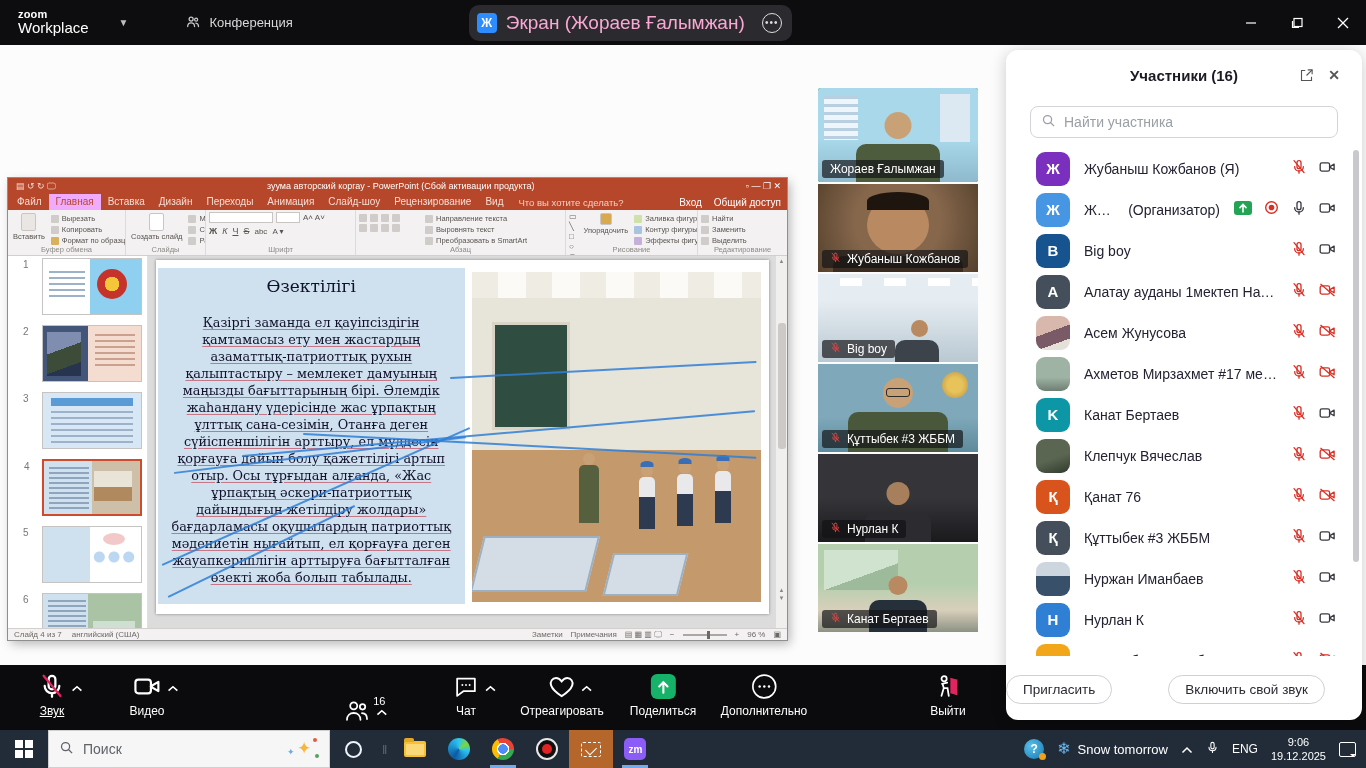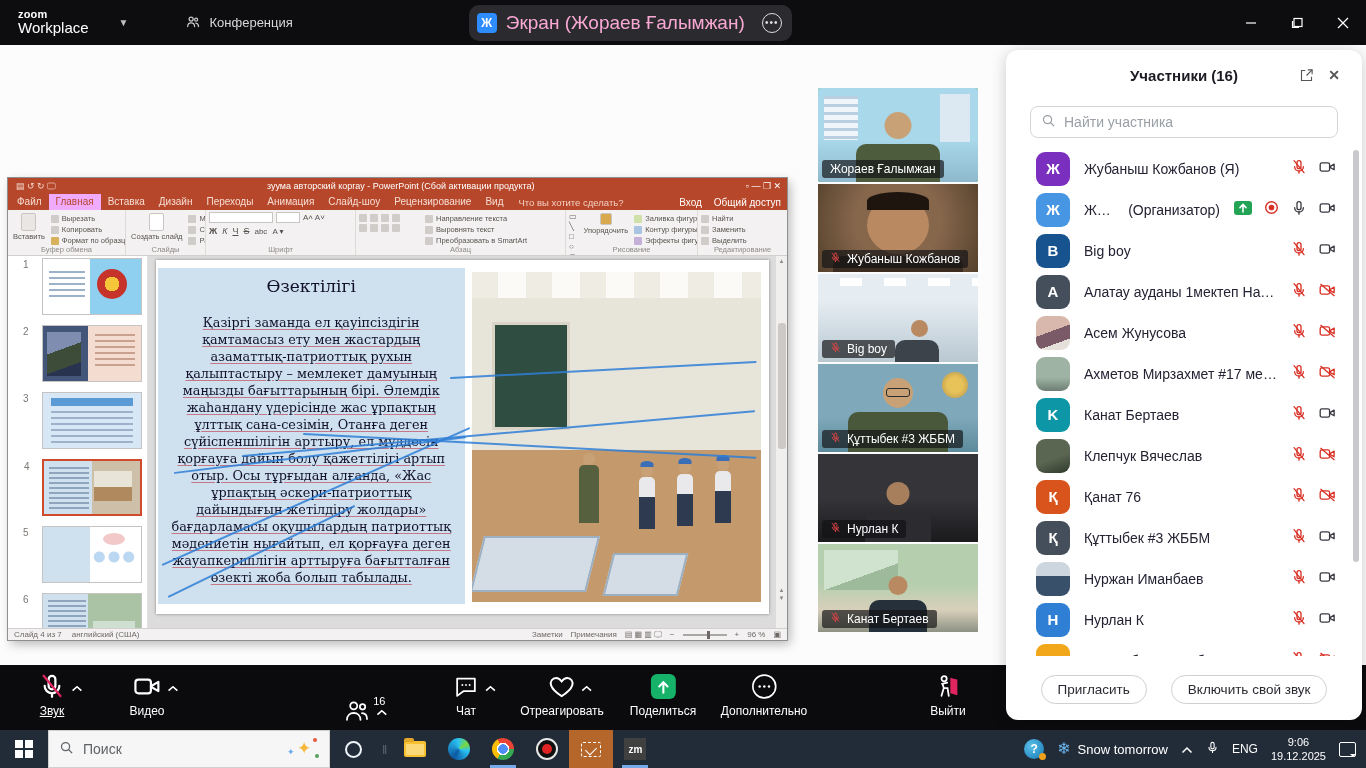--- a/index.html
+++ b/index.html
@@ -143,21 +143,21 @@
   .pavatar{width:34px;height:34px;border-radius:9px;color:#fff;font-size:15px;font-weight:700;display:flex;align-items:center;justify-content:center;flex:none}
   .ph1{background:linear-gradient(160deg,#d8b7ad 0 45%,#7a5a66 45% 75%,#e6e0da 75%)}
   .ph2{background:linear-gradient(180deg,#9fb3a4 0 60%,#6d7f72 100%)}
   .ph3{background:linear-gradient(160deg,#5b6652 0 55%,#2f3a2c 100%)}
   .ph4{background:linear-gradient(180deg,#cdd6de 0 40%,#39506b 40%)}
   .pname{flex:1;display:flex;align-items:center;gap:14px;min-width:0;font-size:14px;color:#232333}
   .pname .nm{white-space:nowrap;overflow:hidden;text-overflow:ellipsis}
   .picons{display:flex;gap:12px;align-items:center;flex:none}
   .pscrollbar{position:absolute;right:3px;top:100px;width:6px;height:490px;background:transparent}
   .pscrollbar .th{position:absolute;top:0;width:6px;height:84%;background:#c9c9cd;border-radius:3px}
-  .pfoot{position:absolute;left:0;right:0;bottom:0;height:62px;display:flex;align-items:center;justify-content:center;gap:24px}
+  .pfoot{position:absolute;left:0;right:0;bottom:0;height:62px;display:flex;align-items:center;justify-content:flex-start;gap:56px}
   .pbtn{border:1px solid #cfcfd4;border-radius:16px;padding:6px 16px;font-size:13.5px;color:#2a2a33;background:#fff;white-space:nowrap}
 
   
   .toolbar{position:absolute;left:0;top:665px;width:1366px;height:65px;background:#0b0b0d;z-index:10}
   .titem{position:absolute;top:9px;transform:translateX(-50%);display:flex;flex-direction:column;align-items:center;gap:3px;color:#fff;font-size:12px;white-space:nowrap}
   .ticon{position:relative;height:27px;display:flex;align-items:center}
   .tchev{position:absolute;right:-17px;top:7px}
   .tbadge{position:absolute;right:-15px;top:-3px;font-size:11px;color:#fff}
 
   
@@ -179,21 +179,21 @@
   .tapp.orange{background:#b5662a}
   .ic-folder{width:22px;height:16px;background:#f8c132;border-radius:2px;position:relative}
   .ic-folder::before{content:"";position:absolute;left:0;top:-3px;width:10px;height:4px;background:#e3a82a;border-radius:2px 2px 0 0}
   .ic-folder::after{content:"";position:absolute;left:2px;top:3px;right:2px;bottom:2px;background:#fbd978;border-radius:1px}
   .ic-edge{width:22px;height:22px;border-radius:50%;background:conic-gradient(from 210deg,#0c59a4,#2bc3f2 40%,#7ad83a 58%,#2bc3f2 70%,#0c59a4)}
   .ic-chrome{width:22px;height:22px;border-radius:50%;background:radial-gradient(circle,#4e8cf7 0 30%,#fff 31% 40%,transparent 41%),conic-gradient(from -30deg,#ea4335 0 120deg,#34a853 120deg 240deg,#fbbc05 240deg 360deg)}
   .ic-rec{width:22px;height:22px;border-radius:50%;background:#101010;border:2px solid #e8e8e8;display:flex;align-items:center;justify-content:center}
   .ic-rec i{width:10px;height:10px;border-radius:50%;background:#e02424}
   .ic-snip{width:20px;height:15px;border:1.5px dashed #fff;border-radius:2px;position:relative}
   .ic-snip::after{content:"";position:absolute;left:4px;top:3px;width:9px;height:6px;border-left:1.5px solid #fff;border-bottom:1.5px solid #fff;transform:rotate(-45deg)}
-  .ic-zm{width:22px;height:22px;border-radius:0;background:#404040;color:#fff;font-size:10px;font-weight:700;display:flex;align-items:center;justify-content:center}
+  .ic-zm{width:22px;height:22px;border-radius:5px;background:#8b5cf6;color:#fff;font-size:10px;font-weight:700;display:flex;align-items:center;justify-content:center}
   .tright{margin-left:auto;display:flex;align-items:center;gap:13px;padding-right:10px}
   .ic-help{width:20px;height:20px;border-radius:50%;background:radial-gradient(circle at 35% 35%,#5bc0e8,#1577b5);color:#fff;font-size:12px;font-weight:700;display:flex;align-items:center;justify-content:center;position:relative}
   .ic-help::after{content:"";position:absolute;right:-2px;bottom:-1px;width:7px;height:7px;border-radius:50%;background:#f0a11c}
   .weather{display:flex;align-items:center;gap:7px;font-size:13px;color:#fff}
   .snow{color:#6cb8f0;font-size:16px;line-height:1}
   .tclock{text-align:center;font-size:11px;line-height:1.3}
   .ic-notif{width:17px;height:15px;border:1.5px solid #fff;border-radius:2px;position:relative}
   .ic-notif::after{content:"";position:absolute;right:-1px;bottom:-4px;border:3px solid transparent;border-top-color:#fff}
 </style>
 </head>

